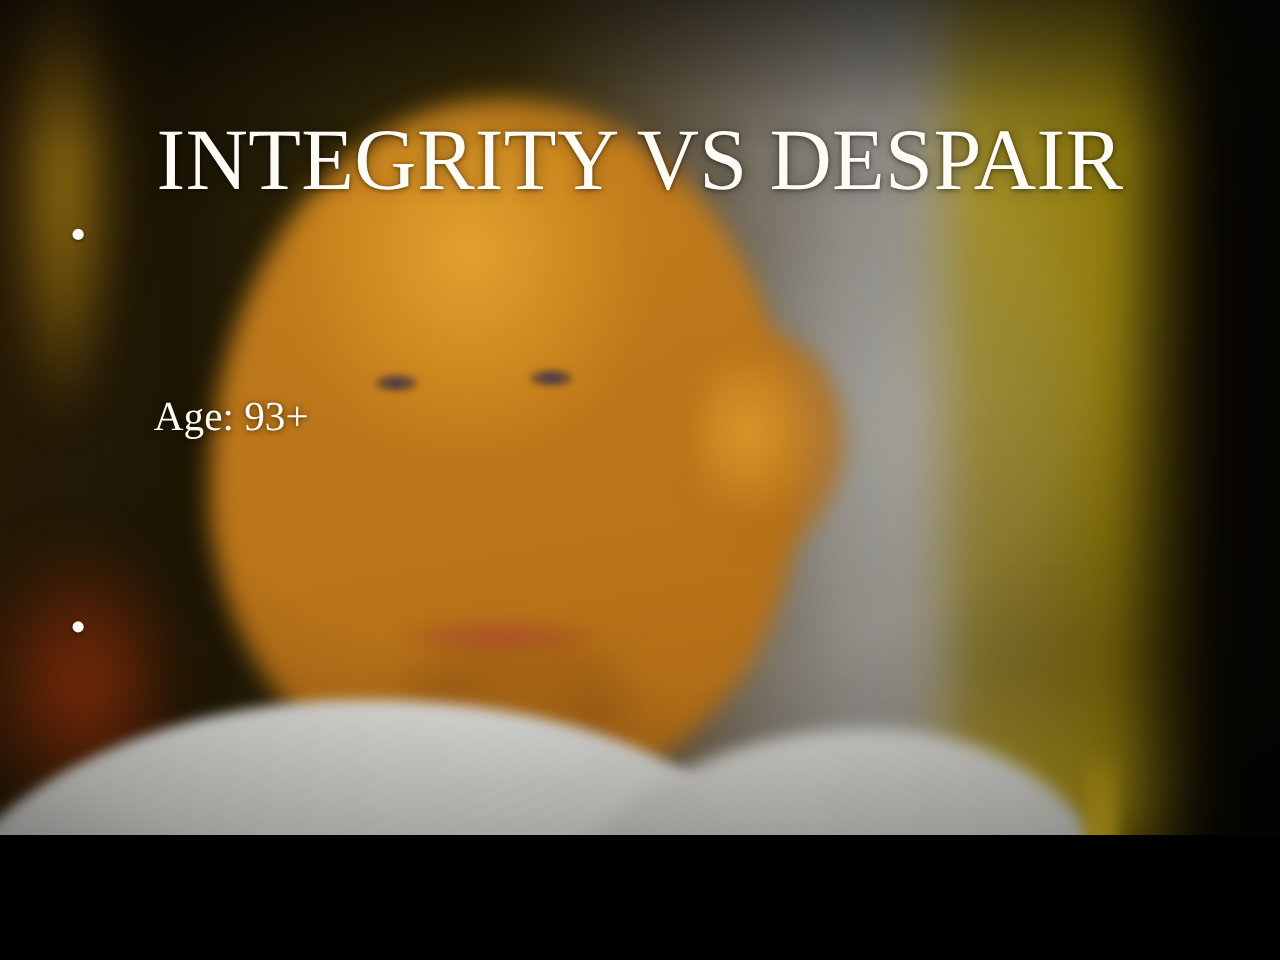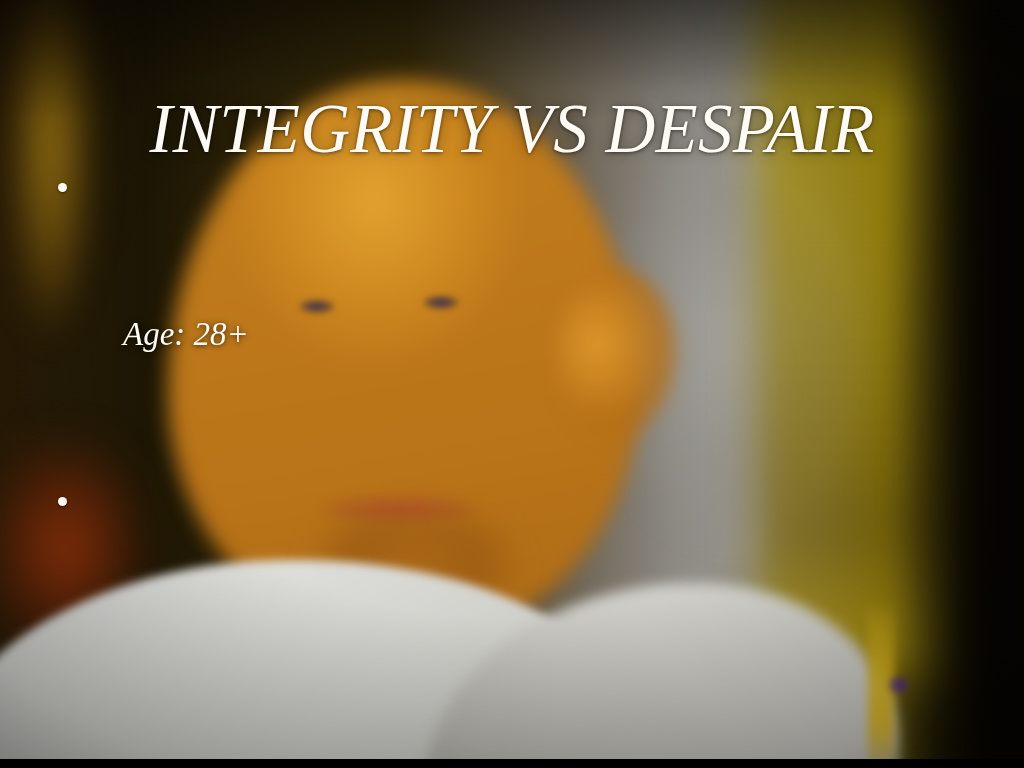--- a/index.html
+++ b/index.html
@@ -7,24 +7,23 @@
     padding: 0;
     background: #000;
   }
   body {
     font-family: "Liberation Serif", serif;
   }
 
   .slide {
     position: relative;
     width: 1024px;
-    height: 759px;
+    height: 668px;
     overflow: hidden;
     background: #14532d;
-    font-style: italic;
   }
 
   
   .photo {
     position: absolute;
     inset: 0;
     overflow: hidden;
   }
 
   
@@ -279,21 +278,21 @@
   </div>
 
   <div class="content">
 
     <h1 class="slide-title">INTEGRITY VS DESPAIR</h1>
 
     <ul class="bullet-list">
 
       <li class="bullet-item">
         <span class="bullet-dot"></span>
-        <span class="bullet-text">Age: 28+</span>
+        <span class="bullet-text">Age: 93+</span>
       </li>
 
       <li class="bullet-item">
         <span class="bullet-dot"></span>
       </li>
 
     </ul>
   </div>
 </div>
 

